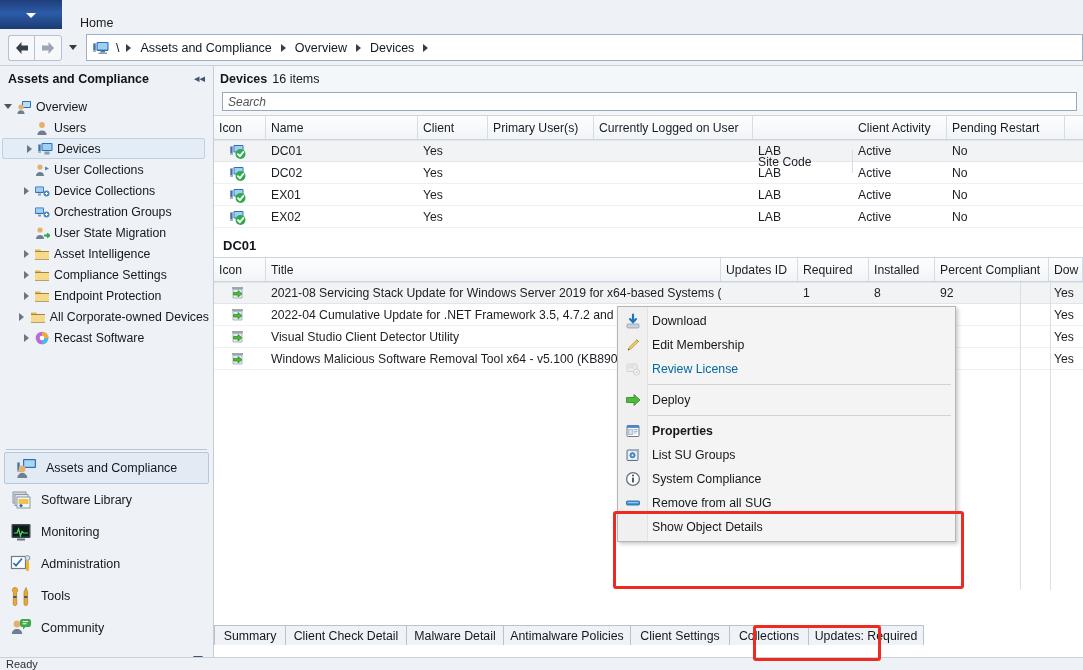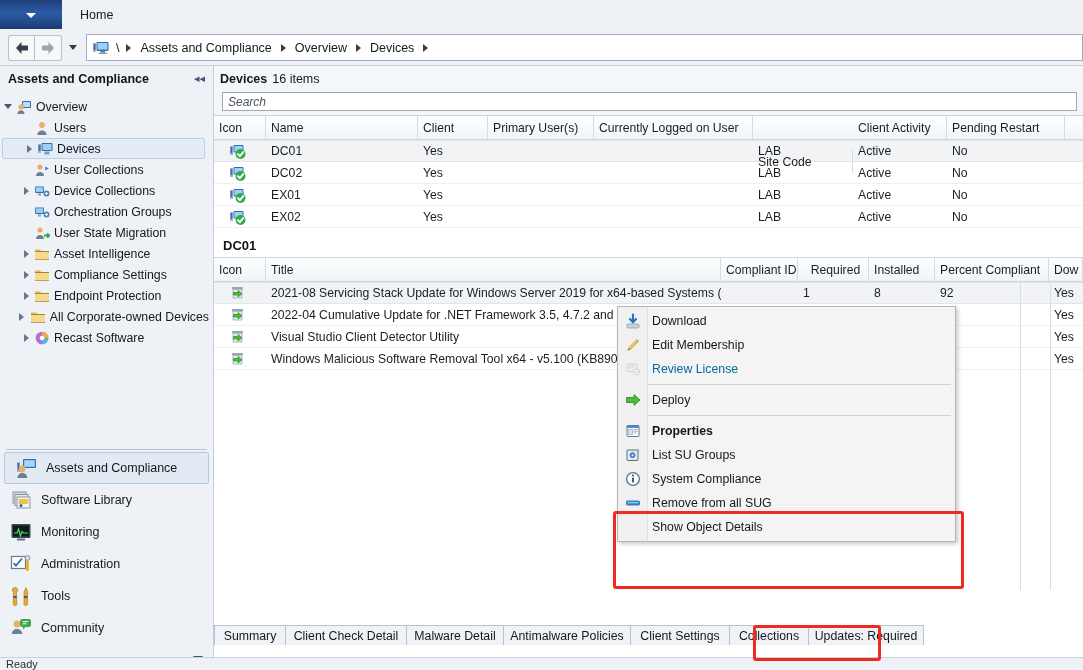--- a/index.html
+++ b/index.html
@@ -26,21 +26,21 @@
     display: flex; align-items: center; justify-content: center;
   }
   .qat .caret {
     width: 0; height: 0;
     border-left: 5px solid transparent;
     border-right: 5px solid transparent;
     border-top: 5px solid #ffffff;
     margin-top: 2px;
   }
   .tab-home {
-    position: absolute; left: 68px; top: 0; height: 29px;
+    position: absolute; left: 68px; top: 8px; height: 29px;
     display: flex; align-items: center;
     padding: 0 12px;
     font-size: 12.5px; color: #1b1b1b;
   }
 
   
   .navbar {
     position: absolute; left: 0; top: 29px; width: 1083px; height: 36px;
     background: #eef1f5;
     border-bottom: 1px solid #c8d2dd;
@@ -701,23 +701,23 @@
 
     <div class="grid" id="detail-grid" style="top:191px;">
         <div class="grid-head">
           <div class="gh-cell" style="width: 52px; min-width: 52px;">
             <span>Icon</span>
           </div>
           <div class="gh-cell" style="width: 455px; min-width: 455px;">
             <span>Title</span>
           </div>
           <div class="gh-cell" style="width: 77px; min-width: 77px;">
-            <span>Compliant ID</span>
-          </div>
-          <div class="gh-cell" style="width: 71px; min-width: 71px; justify-content: center;">
+            <span>Updates ID</span>
+          </div>
+          <div class="gh-cell" style="width: 71px; min-width: 71px;">
             <span>Required</span>
           </div>
           <div class="gh-cell" style="width: 66px; min-width: 66px;">
             <span>Installed</span>
           </div>
           <div class="gh-cell" style="width: 114px; min-width: 114px;">
             <span>Percent Compliant</span>
           </div>
           <div class="gh-cell" style="width: 34px; min-width: 34px;">
             <span>Dow</span>

